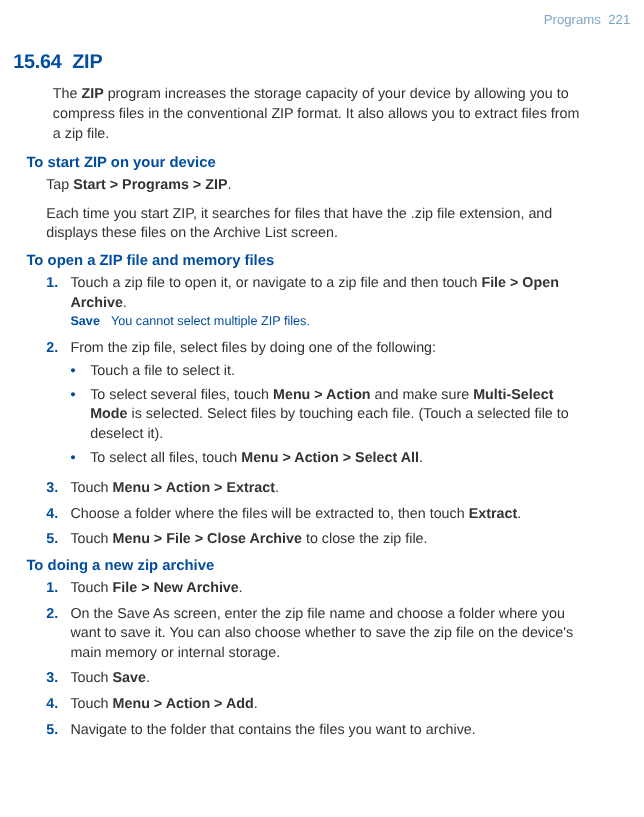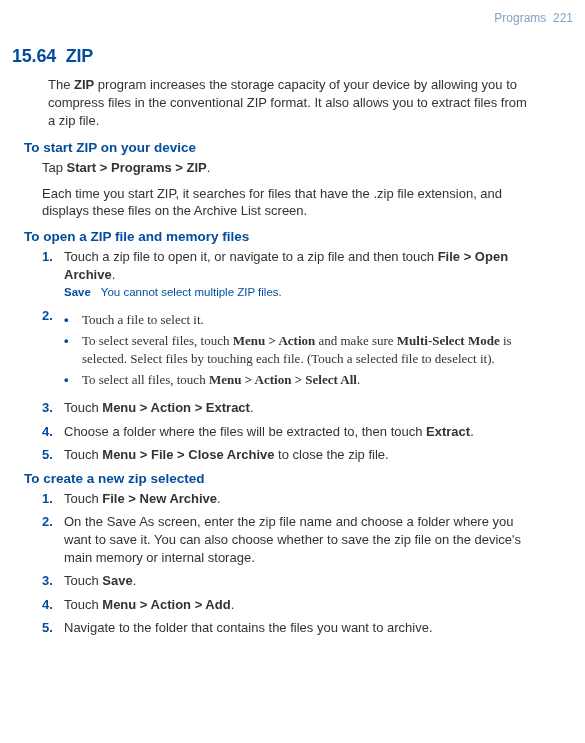--- a/index.html
+++ b/index.html
@@ -93,21 +93,20 @@
       margin-bottom: 4px;
     }
     .bullet-dot {
       color: #024d9e;
       font-weight: bold;
       width: 18px;
       flex-shrink: 0;
     }
     .bullet-content {
       flex: 1;
-      font-family: Liberation Serif, serif;
     }
   </style>
 </head>
 <body>
 
 <div class="header">
   <span>Programs</span>&nbsp;&nbsp;<span>221</span>
 </div>
 
 <div class="section-title">
@@ -127,20 +126,21 @@
     <div class="ol-content">
       <span>Touch a zip file to open it, or navigate to a zip file and then touch <strong>File &gt; Open Archive</strong>.</span>
       <div class="note-line">
         <span class="note-label">Save</span><span class="note-text">You cannot select multiple ZIP files.</span>
       </div>
     </div>
   </li>
   <li class="ol-item">
     <span class="ol-num">2.</span>
     <div class="ol-content">
+      <span>From the zip file, select files by doing one of the following:</span>
       <ul class="bullet-list">
         <li class="bullet-item">
           <span class="bullet-dot">•</span>
           <span class="bullet-content">Touch a file to select it.</span>
         </li>
         <li class="bullet-item">
           <span class="bullet-dot">•</span>
           <span class="bullet-content">To select several files, touch <strong>Menu &gt; Action</strong> and make sure <strong>Multi-Select Mode</strong> is selected. Select files by touching each file. (Touch a selected file to deselect it).</span>
         </li>
         <li class="bullet-item">
@@ -157,21 +157,21 @@
   <li class="ol-item">
     <span class="ol-num">4.</span>
     <div class="ol-content">Choose a folder where the files will be extracted to, then touch <strong>Extract</strong>.</div>
   </li>
   <li class="ol-item">
     <span class="ol-num">5.</span>
     <div class="ol-content">Touch <strong>Menu &gt; File &gt; Close Archive</strong> to close the zip file.</div>
   </li>
 </ol>
 
-<div class="sub-heading">To create a new zip selected</div>
+<div class="sub-heading">To doing a new zip archive</div>
 <ol class="ol-list">
   <li class="ol-item">
     <span class="ol-num">1.</span>
     <div class="ol-content">Touch <strong>File &gt; New Archive</strong>.</div>
   </li>
   <li class="ol-item">
     <span class="ol-num">2.</span>
     <div class="ol-content">On the Save As screen, enter the zip file name and choose a folder where you want to save it. You can also choose whether to save the zip file on the device's main memory or internal storage.</div>
   </li>
   <li class="ol-item">

